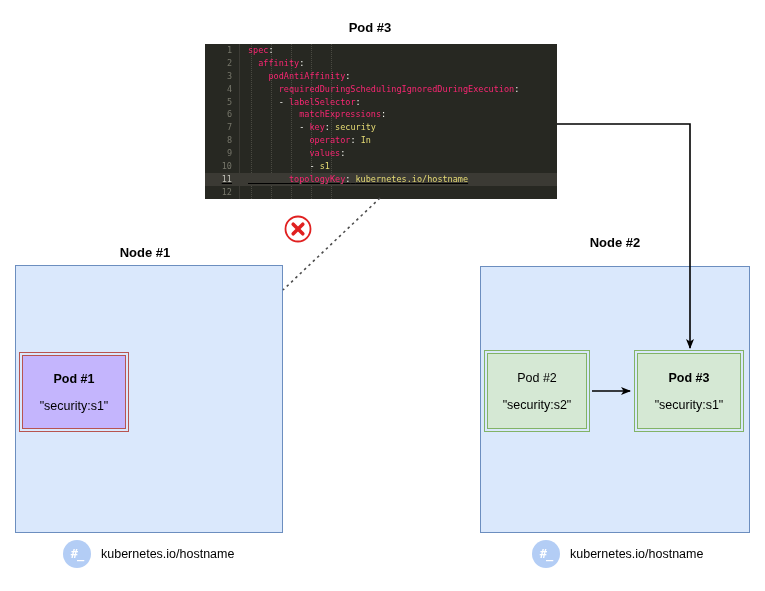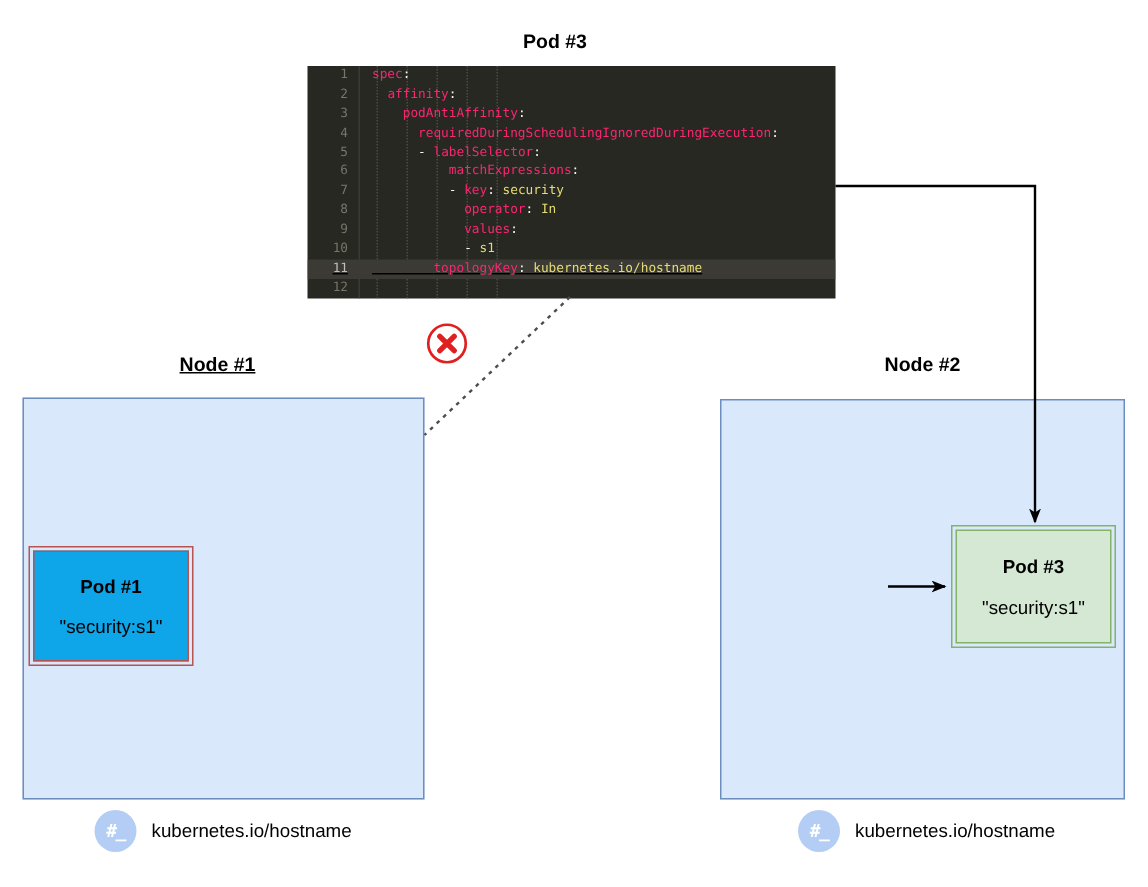--- a/index.html
+++ b/index.html
@@ -22,21 +22,21 @@
   
   .title-label {
     position: absolute;
     font-size: 13px;
     font-weight: bold;
     color: #000000;
     text-align: center;
     white-space: nowrap;
   }
   #pod3-title { left: 295px; top: 20px; width: 150px; }
-  #node1-title { left: 70px; top: 235px; width: 150px; text-decoration: underline; }
+  #node1-title { left: 70px; top: 245px; width: 150px; }
   #node2-title { left: 540px; top: 235px; width: 150px; }
 
   
   .code-block {
     position: absolute;
     left: 205px;
     top: 44px;
     width: 352px;
     height: 155px;
     background: #272822;
@@ -116,25 +116,24 @@
     flex-direction: column;
     align-items: center;
     justify-content: center;
     text-align: center;
     font-size: 12.5px;
     color: #000;
   }
   .pod-box .pod-name { margin-bottom: 13px; }
   .pod-box .pod-label { }
   .pod-red {
-    background: #0ea5e9;
+    background: #c4b5fd;
     border: 1px solid #b85450;
     outline: 1px solid #b85450;
     outline-offset: 2px;
-    margin-top: 12px;
   }
   .pod-green {
     background: #d5e8d4;
     border: 1px solid #82b366;
     outline: 1px solid #82b366;
     outline-offset: 2px;
   }
   #pod1-box { left: 22px; top: 355px; width: 104px; height: 74px; }
   #pod2-box { left: 487px; top: 353px; width: 100px; height: 76px; }
   #pod3-box { left: 637px; top: 353px; width: 104px; height: 76px; }
@@ -196,20 +195,24 @@
         <i style="left:92px"></i>
     </div>
     <div class="code-lines" id="code-lines"><div class="code-row"><div class="gutter">1</div><div class="code-text"><span class="k">spec</span><span class="p">:</span></div></div><div class="code-row"><div class="gutter">2</div><div class="code-text">  <span class="k">affinity</span><span class="p">:</span></div></div><div class="code-row"><div class="gutter">3</div><div class="code-text">    <span class="k">podAntiAffinity</span><span class="p">:</span></div></div><div class="code-row"><div class="gutter">4</div><div class="code-text">      <span class="k">requiredDuringSchedulingIgnoredDuringExecution</span><span class="p">:</span></div></div><div class="code-row"><div class="gutter">5</div><div class="code-text">      <span class="p">- </span><span class="k">labelSelector</span><span class="p">:</span></div></div><div class="code-row"><div class="gutter">6</div><div class="code-text">          <span class="k">matchExpressions</span><span class="p">:</span></div></div><div class="code-row"><div class="gutter">7</div><div class="code-text">          <span class="p">- </span><span class="k">key</span><span class="p">:</span> <span class="v">security</span></div></div><div class="code-row"><div class="gutter">8</div><div class="code-text">            <span class="k">operator</span><span class="p">:</span> <span class="v">In</span></div></div><div class="code-row"><div class="gutter">9</div><div class="code-text">            <span class="k">values</span><span class="p">:</span></div></div><div class="code-row"><div class="gutter">10</div><div class="code-text">            <span class="p">- </span><span class="v">s1</span></div></div><div class="code-row hl"><div class="gutter">11</div><div class="code-text">        <span class="k">topologyKey</span><span class="p">:</span> <span class="v">kubernetes.io/hostname</span></div></div><div class="code-row"><div class="gutter">12</div><div class="code-text"></div></div></div>
   </div>
 
   <div class="pod-box pod-red" id="pod1-box">
     <div class="pod-name bold">Pod #1</div>
     <div class="pod-label">"security:s1"</div>
   </div>
 
+  <div class="pod-box pod-green" id="pod2-box">
+    <div class="pod-name">Pod #2</div>
+    <div class="pod-label">"security:s2"</div>
+  </div>
 
   <div class="pod-box pod-green" id="pod3-box">
     <div class="pod-name bold">Pod #3</div>
     <div class="pod-label">"security:s1"</div>
   </div>
 
   <div class="hostname-row" id="hostname1">
     <div class="host-icon">#_</div>
     <span>kubernetes.io/hostname</span>
   </div>

